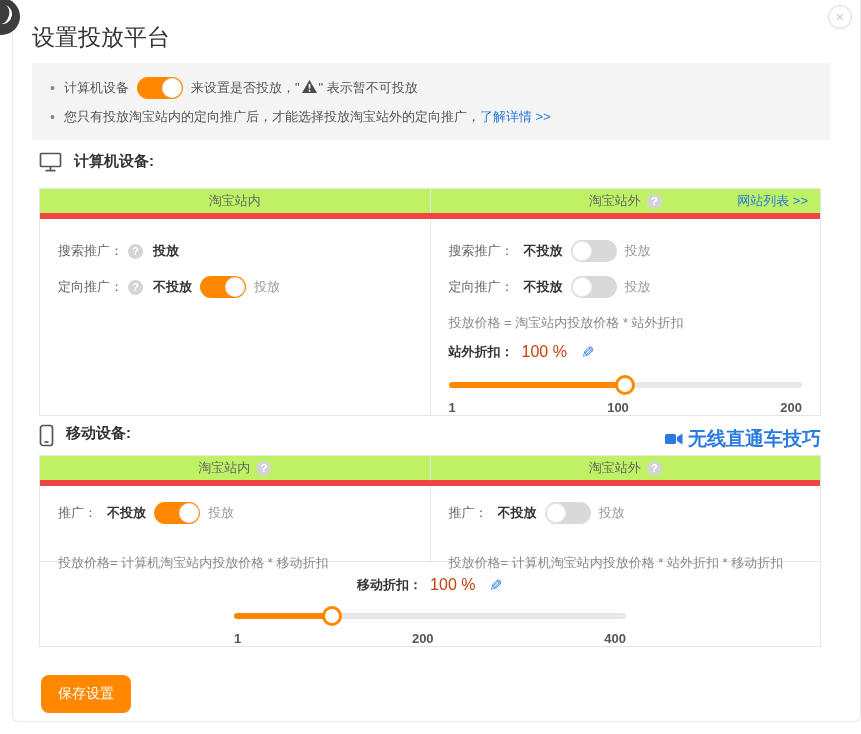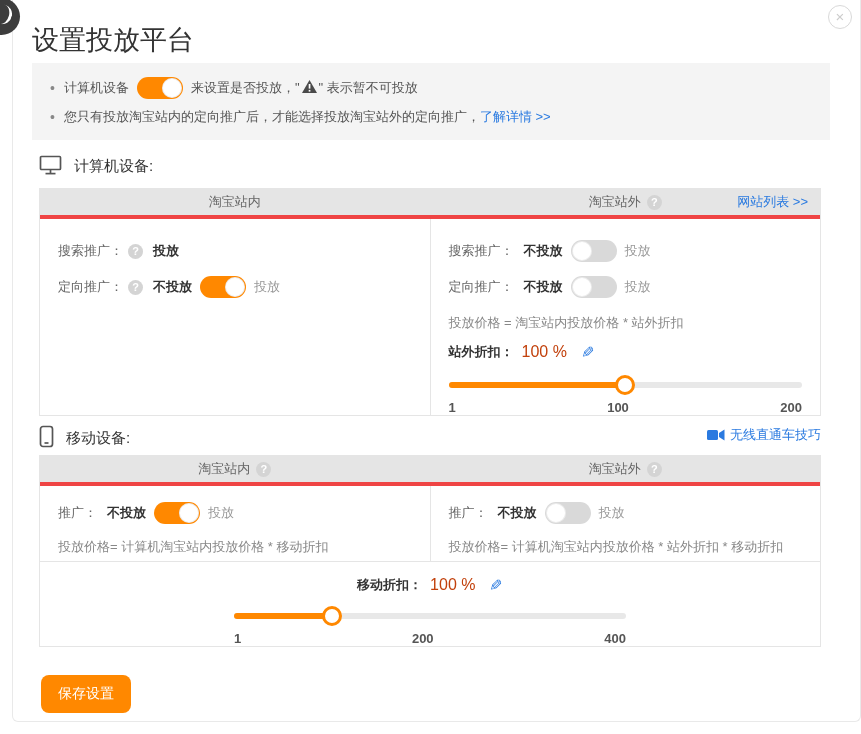--- a/index.html
+++ b/index.html
@@ -20,39 +20,39 @@
   }
   .corner-btn::after{
     content:"";position:absolute;left:16px;top:7px;width:10px;height:20px;
     border-right:3px solid #fff;border-radius:0 10px 10px 0;transform:rotate(14deg);
   }
   .close-btn{
     position:absolute;left:815px;top:5px;width:24px;height:24px;border-radius:50%;
     border:1px solid #d9d9d9;color:#ccc;font-size:15px;line-height:22px;text-align:center;
     cursor:pointer;box-sizing:border-box;background:#fff;z-index:6;
   }
-  .title{position:absolute;left:19px;top:22px;font-size:27px;color:#333;}
+  .title{position:absolute;left:19px;top:22px;font-size:23px;color:#333;}
   .notice{
     position:absolute;left:19px;top:63px;width:798px;height:77px;background:#f4f4f4;
     box-sizing:border-box;padding:10px 18px;color:#555;
   }
   .notice-line{display:flex;align-items:center;height:29px;white-space:nowrap;}
   .bullet{color:#888;margin-right:9px;font-size:14px;}
   .link{color:#2a7ae0;cursor:pointer;text-decoration:none;}
-  .sec-header{position:absolute;left:26px;height:28px;display:flex;align-items:center;width:782px;}
+  .sec-header{position:absolute;left:26px;height:28px;display:flex;width:782px;font-weight:bold;}
   .sec-header .sec-label{font-size:15px;color:#333;margin-left:12px;}
   .sec-computer{top:152px;}
   .sec-mobile{top:424px;}
-  .tips-link{position:absolute;right:0;top:2px;display:flex;align-items:center;font-size:13px;}
+  .tips-link{position:absolute;right:0;top:2px;display:flex;align-items:center;font-size:19px;}
   .tips-link svg{margin-right:5px;}
 
   .grid{position:absolute;left:26px;width:782px;border:1px solid #e5e5e5;box-sizing:border-box;background:#fff;}
   .grid1{top:188px;height:228px;}
   .grid2{top:455px;height:192px;}
-  .thead{display:flex;height:30px;background:#e5e5e5;border-bottom:4px solid #ef4444;box-sizing:border-box;}
+  .thead{display:flex;height:30px;background:#bef264;border-bottom:6px solid #ef4444;box-sizing:border-box;}
   .th{flex:1;position:relative;display:flex;align-items:center;justify-content:center;color:#666;}
   .th + .th{border-left:1px solid #e5e5e5;}
   .th .site-link{position:absolute;right:12px;top:50%;transform:translateY(-50%);}
   .tbody{display:flex;}
   .grid1 .tbody{height:196px;}
   .cell{flex:1;box-sizing:border-box;padding:14px 18px 0 18px;}
   .cell + .cell{border-left:1px solid #e5e5e5;}
   .ctl-row{display:flex;align-items:center;height:36px;white-space:nowrap;}
   .lbl{color:#666;}
   .strong{color:#333;font-weight:bold;}
@@ -92,21 +92,21 @@
     border:3px solid #ff8800;box-sizing:border-box;cursor:pointer;
   }
   .fill-50{width:50%;} .knob-50{left:calc(50% - 10px);}
   .fill-25{width:25%;} .knob-25{left:calc(25% - 10px);}
   .slider-labels{display:flex;justify-content:space-between;margin-top:5px;color:#555;font-weight:bold;}
 
   .grid2 .row-zone{display:flex;height:76px;border-bottom:1px solid #e5e5e5;box-sizing:border-box;}
   .grid2 .mcell{flex:1;box-sizing:border-box;padding:0 18px;}
   .grid2 .mcell + .mcell{border-left:1px solid #e5e5e5;}
   .grid2 .ctl-row{height:46px;padding-top:4px;}
-  .grid2 .formula{margin-top:0;height:22px;line-height:22px;}
+  .grid2 .formula{margin-top:16px;height:22px;line-height:22px;}
   .mobile-discount{width:392px;margin:0 auto;padding-top:8px;}
   .mobile-discount .discount-row{justify-content:center;height:26px;margin-top:2px;}
 
   .save-btn{
     position:absolute;left:28px;top:675px;height:38px;padding:0 17px;
     background:#ff8800;border:none;border-radius:8px;color:#fff;font-size:14px;
     cursor:pointer;font-family:inherit;
   }
   .warn-icon{margin:0 2px;display:inline-block;vertical-align:-1px;}
 </style>

